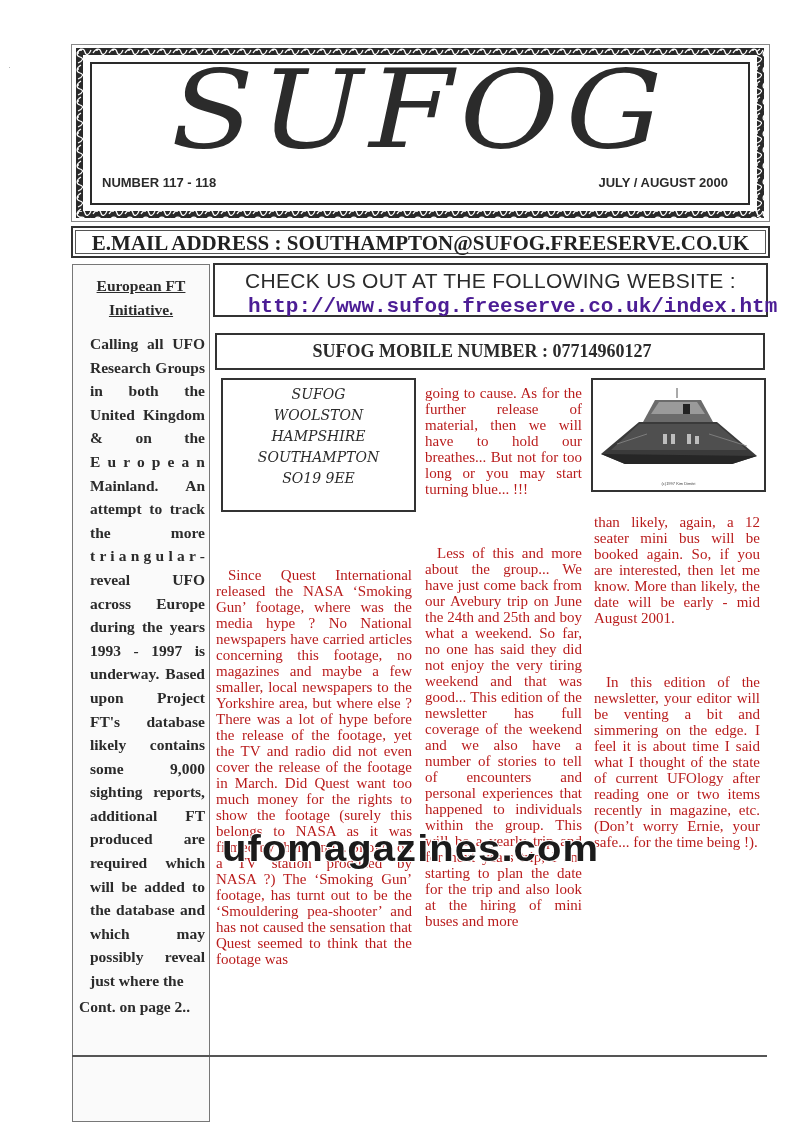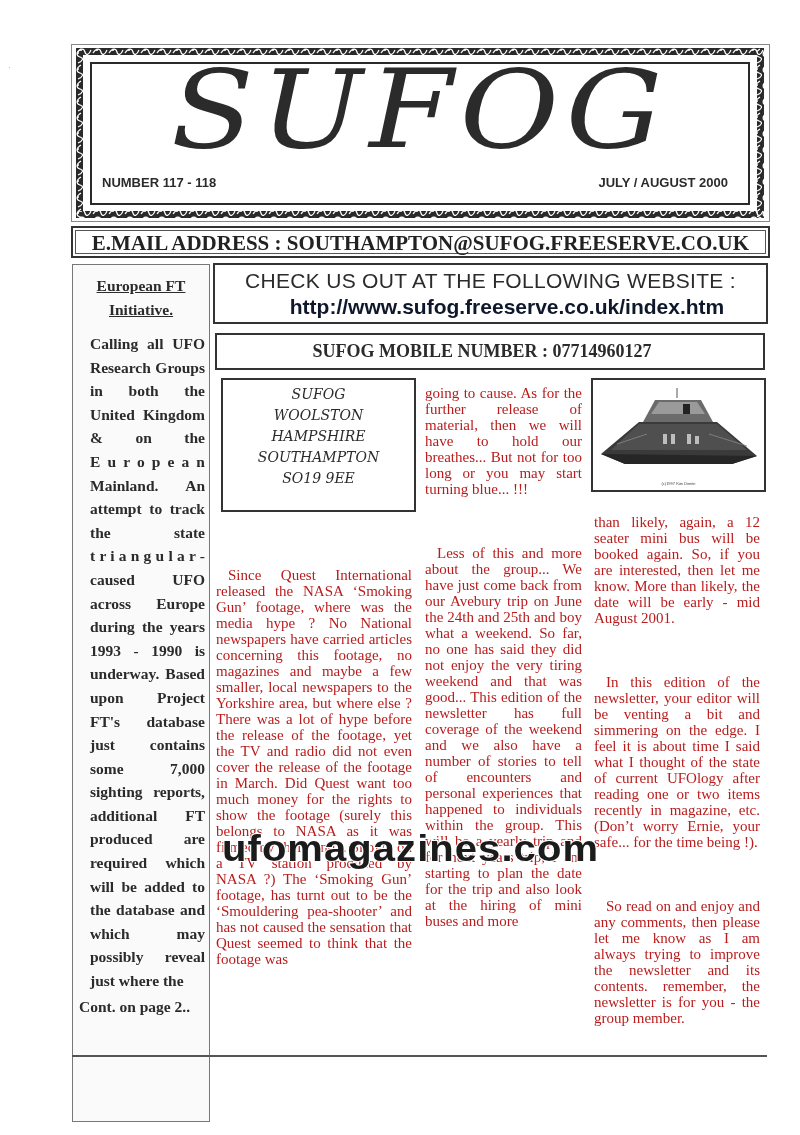--- a/index.html
+++ b/index.html
@@ -31,23 +31,23 @@
   
   #left-col { left: 72px; top: 264px; width: 138px; height: 858px; border: 1px solid #777; background:#fafafa; }
   #left-col .lc { font-family:"Liberation Serif", serif; font-weight:bold; font-size: 15.5px; line-height: 23.6px; color:#2b2b2b; }
   #lc-heading { position:absolute; left:4px; right:4px; top: 9px; text-align:center; text-decoration: underline; }
   #lc-body { position:absolute; left:6px; right:4px; top: 67px; text-align: justify; text-align-last: justify; margin-left: 11px; }
   #lc-body span.line { display:block; text-align: justify; text-align-last: justify; }
   #lc-body span.line.last { text-align-last: left; }
   #lc-cont { position:absolute; left:6px; top: 730px; }
 
   
-  #website-box { left: 213px; top: 263px; width: 555px; height: 61px; border: 2px solid #333; }
+  #website-box { left: 213px; top: 263px; width: 555px; height: 54px; border: 2px solid #333; }
   #website-line1 { position:absolute; left:0; right:0; top: 4px; text-align:center; font-family:"Liberation Sans", sans-serif; font-size: 21px; color:#2b2b2b; letter-spacing: 0.3px; }
-  #website-line2 { position:absolute; left:0; right:0; top: 30px; text-align:center; font-family:Liberation Sans, sans-serif; font-weight:bold; font-size: 21px; color:#0f172a;padding-left:33px; }
+  #website-line2 { position:absolute; left:0; right:0; top: 30px; text-align:center; font-family:Liberation Mono, monospace; font-weight:bold; font-size: 21px; color:#4c1d95;padding-left:33px; }
 
   
   #mobile-box { left: 215px; top: 333px; width: 550px; height: 37px; border: 2px solid #333; }
   #mobile-text { position:absolute; left:0; right:16px; top: 6px; text-align:center; font-family:"Liberation Serif", serif; font-weight:bold; font-size: 18px; color:#2b2b2b; }
 
   
   #address-box { left: 221px; top: 378px; width: 195px; height: 134px; border: 2px solid #333; background:#fff; }
   #address-box .addr { display:block; text-align:center; font-family:"DejaVu Serif", serif; font-style: italic; font-size: 14px; line-height: 21px; color:#2b2b2b; }
   #address-lines { position:absolute; left:0; right:0; top: 4px; }
 
@@ -119,31 +119,31 @@
   </div>
   <div class="lc" id="lc-body">
       <span class="line">Calling all UFO</span>
       <span class="line">Research Groups</span>
       <span class="line">in both the</span>
       <span class="line">United Kingdom</span>
       <span class="line">&amp; on the</span>
       <span class="line">E u r o p e a n</span>
       <span class="line">Mainland. An</span>
       <span class="line">attempt to track</span>
-      <span class="line">the state</span>
+      <span class="line">the more</span>
       <span class="line">t r i a n g u l a r -</span>
-      <span class="line">caused UFO</span>
+      <span class="line">reveal UFO</span>
       <span class="line">across Europe</span>
       <span class="line">during the years</span>
-      <span class="line">1993 - 1990 is</span>
+      <span class="line">1993 - 1997 is</span>
       <span class="line">underway. Based</span>
       <span class="line">upon Project</span>
       <span class="line">FT's database</span>
-      <span class="line">just contains</span>
-      <span class="line">some 7,000</span>
+      <span class="line">likely contains</span>
+      <span class="line">some 9,000</span>
       <span class="line">sighting reports,</span>
       <span class="line">additional FT</span>
       <span class="line">produced are</span>
       <span class="line">required which</span>
       <span class="line">will be added to</span>
       <span class="line">the database and</span>
       <span class="line">which may</span>
       <span class="line">possibly reveal</span>
       <span class="line last">just where the</span>
     </div>
@@ -191,18 +191,17 @@
 <div class="abs col" id="col2">
     <p class="indent">Since Quest International released the NASA ‘Smoking Gun’ footage, where was the media hype ? No National newspapers have carried articles concerning this footage, no magazines and maybe a few smaller, local newspapers to the Yorkshire area, but where else ? There was a lot of hype before the release of the footage, yet the TV and radio did not even cover the release of the footage in March. Did Quest want too much money for the rights to show the footage (surely this belongs to NASA as it was filmed by them and... Shown on a TV station produced by NASA ?) The ‘Smoking Gun’ footage, has turnt out to be the ‘Smouldering pea-shooter’ and has not caused the sensation that Quest seemed to think that the footage was</p>
   </div>
 <div class="abs col" id="col3">
     <p>going to cause. As for the further release of material, then we will have to hold our breathes... But not for too long or you may start turning blue... !!!</p>
     <p class="indent">Less of this and more about the group... We have just come back from our Avebury trip on June the 24th and 25th and boy what a weekend. So far, no one has said they did not enjoy the very tiring weekend and that was good... This edition of the newsletter has full coverage of the weekend and we also have a number of stories to tell of encounters and personal experiences that happened to individuals within the group. This will be a yearly trip and for next years trip, I am starting to plan the date for the trip and also look at the hiring of mini buses and more</p>
   </div>
 <div class="abs col" id="col4">
     <p>than likely, again, a 12 seater mini bus will be booked again. So, if you are interested, then let me know. More than likely, the date will be early - mid August 2001.</p>
     <p class="indent">In this edition of the newsletter, your editor will be venting a bit and simmering on the edge. I feel it is about time I said what I thought of the state of current UFOlogy after reading one or two items recently in magazine, etc. (Don’t worry Ernie, your safe... for the time being !).</p>
-    <p class="indent">So read on and enjoy and any comments, then please let me know as I am always trying to improve the newsletter and its contents. remember, the newsletter is for you - the group member.</p>
   </div>
 
 <div class="abs" id="watermark">ufomagazines.com</div>
 
 <div class="abs" id="bottom-rule"></div>
 
 </body></html>

